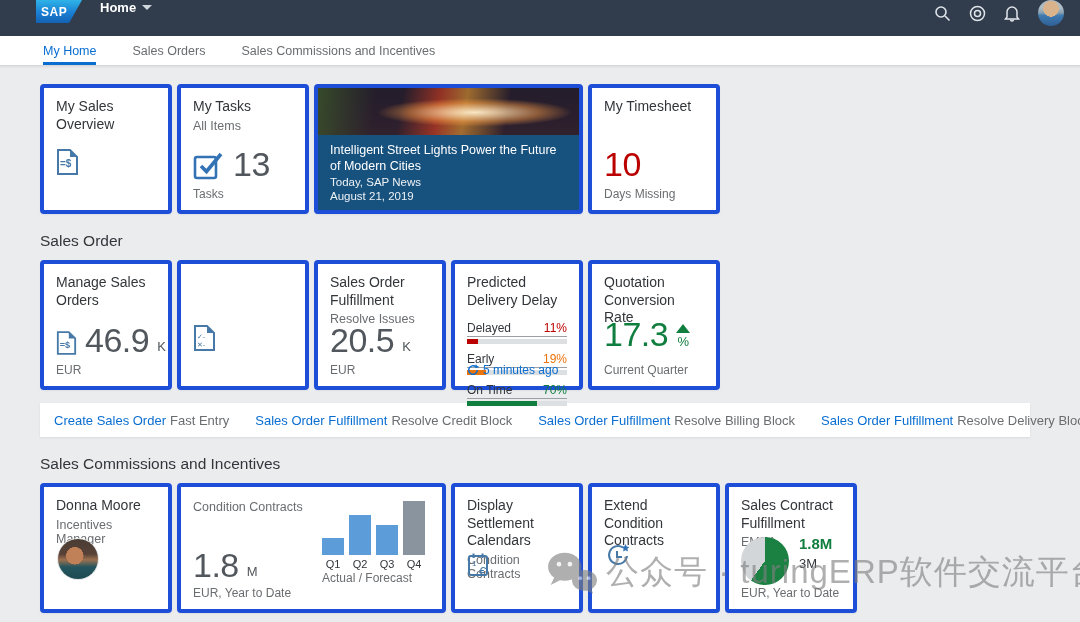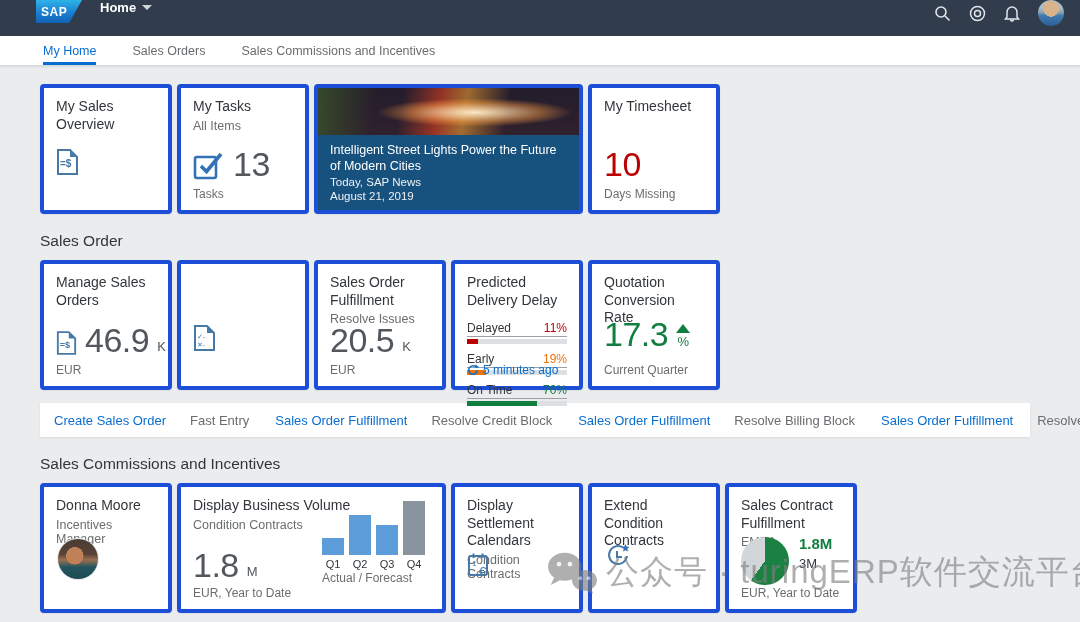--- a/index.html
+++ b/index.html
@@ -96,21 +96,21 @@
 
   
   .profile-avatar { position:absolute; left:14px; bottom:30px; width:40px; height:40px; border-radius:50%;
     background:radial-gradient(circle at 42% 42%, #c08058 0 26%, transparent 27%),
                linear-gradient(180deg,#4a3c34 0%,#584238 38%,#9c7050 52%,#24555e 70%,#1d4a52 100%);
     box-shadow:0 0 0 1px #e2e4e6; }
 
   
   .link-band { margin-top:13px; height:34px; width:990px; background:#fff; box-shadow:0 1px 2px rgba(0,0,0,.08);
     display:flex; align-items:center; gap:26px; padding:0 14px; }
-  .link-group { display:flex; align-items:center; gap:24px; white-space:nowrap; }
+  .link-group { display:flex; align-items:center; gap:4px; white-space:nowrap; }
   .link-action { font-size:13px; color:#0a6ed1; cursor:pointer; }
   .link-desc { font-size:13px; color:#6a6d70; }
 
   
   .watermark { position:absolute; left:546px; top:550px; display:flex; align-items:center; gap:8px;
     opacity:.62; z-index:10; pointer-events:none; }
   .watermark-text { font-size:33px; color:#7f7f7f; white-space:nowrap; letter-spacing:1px; }
 
   svg { display:block; }
 </style>
@@ -320,21 +320,20 @@
     <div class="section-heading">Sales Commissions and Incentives</div>
     <div class="row">
 
       <div class="tile">
         <div class="tile-title">Donna Moore</div>
         <div class="tile-sub">Incentives Manager</div>
         <div class="profile-avatar"></div>
       </div>
 
       <div class="tile wide">
-        <div class="tile-title">Display Business Volume</div>
         <div class="tile-sub">Condition Contracts</div>
         <div class="kpi-row" style="bottom:28px;">
           <span class="kpi-num">1.8</span>
           <span class="kpi-scale">M</span>
         </div>
         <div class="tile-footer">EUR, Year to Date</div>
         <div class="bv-chart">
           <div class="bv-bars">
             <div class="bv-col">
                 <div class="bv-bar" style="height: 32%; background: rgb(91, 156, 217);"></div>

